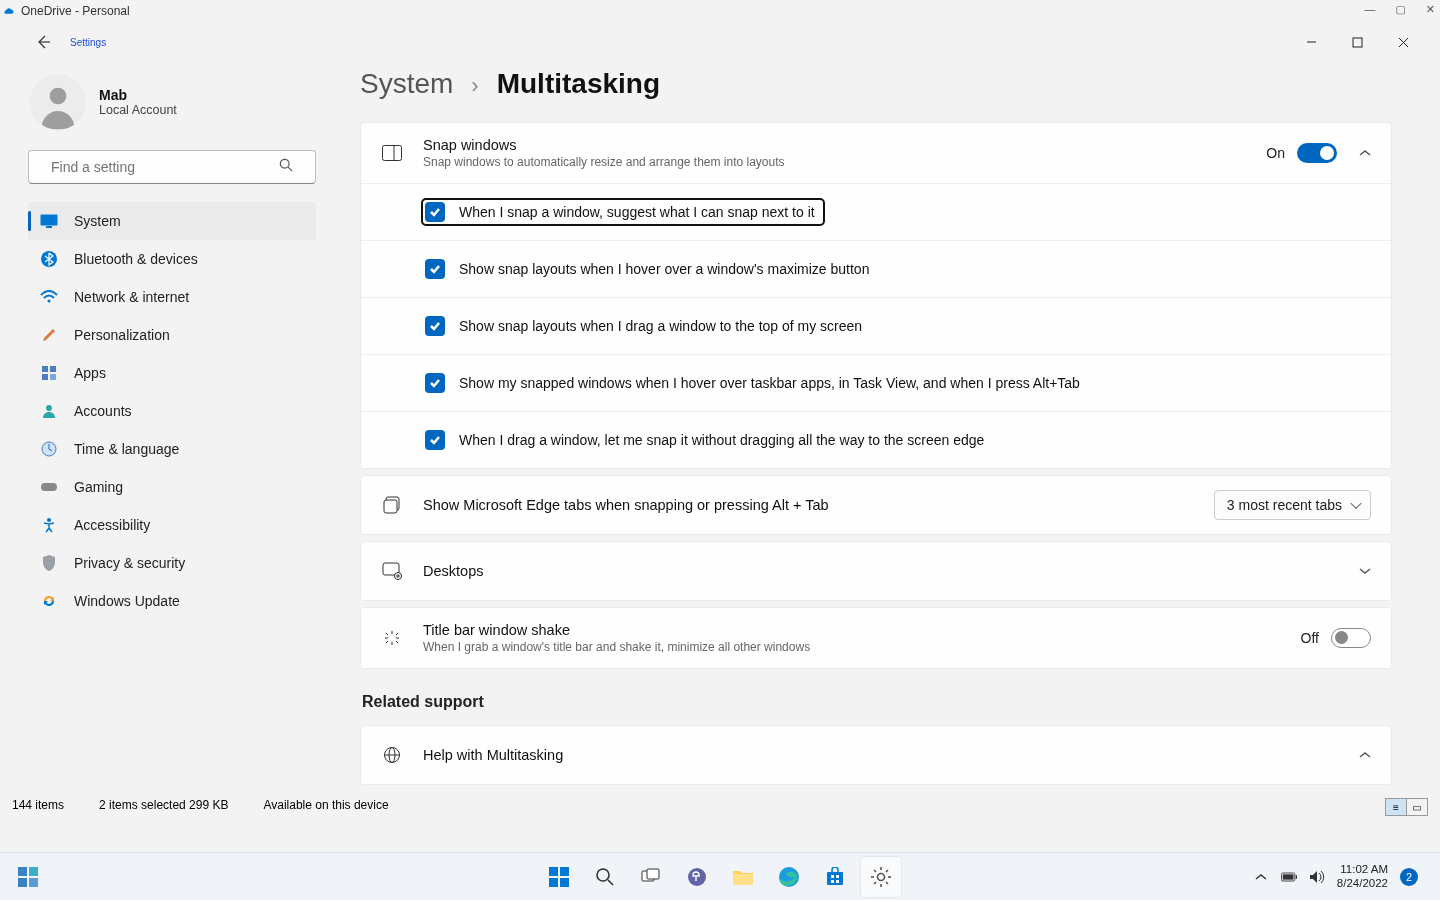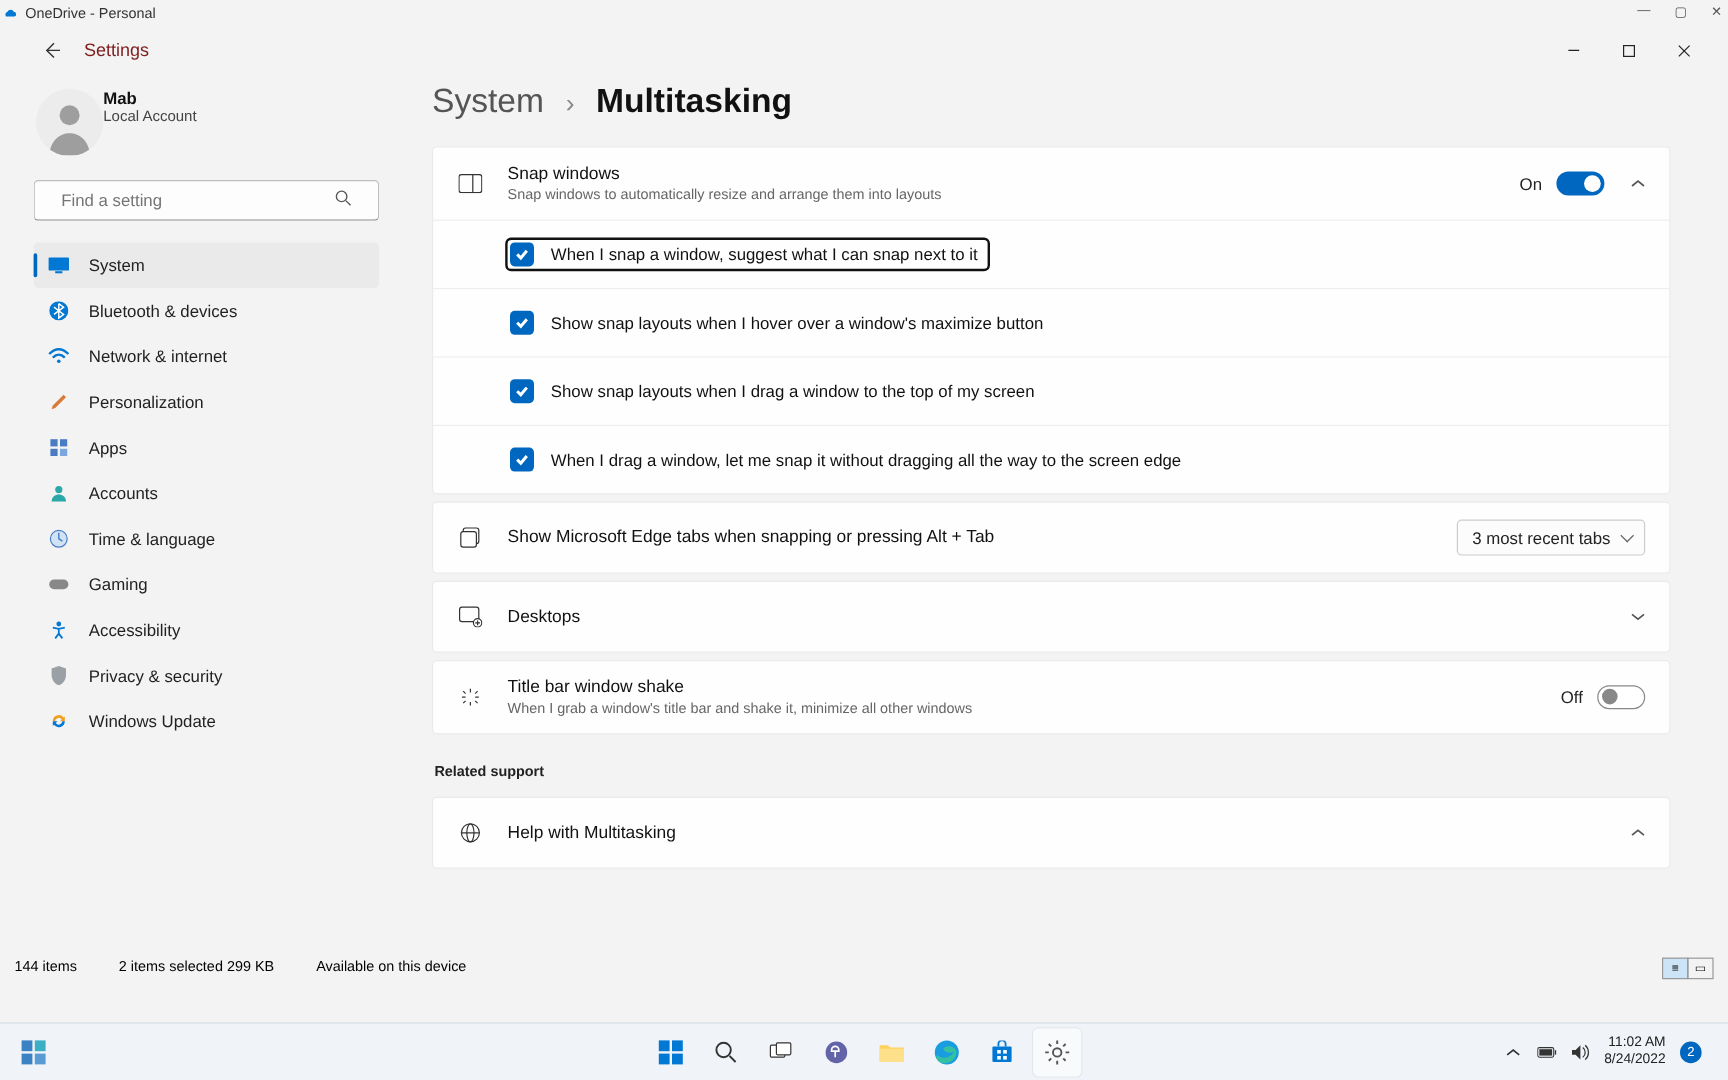--- a/index.html
+++ b/index.html
@@ -8,29 +8,29 @@
   
   .bg-titlebar { position: absolute; top: 0; left: 0; right: 0; height: 22px; background: #f3f3f3; display: flex; align-items: center; padding: 0 1px; font-size: 12px; color: #333; }
   .bg-titlebar .onedrive-icon { width: 14px; height: 14px; margin-right: 6px; }
   .bg-winctl { position: absolute; right: 5px; top: 3px; display: flex; gap: 20px; color: #555; font-size: 11px; }
   .bg-winctl span { cursor: default; }
 
   
   .settings-window { position: absolute; top: 24px; left: 12px; right: 0; bottom: 78px; background: #f3f3f3; border: 0; }
   .settings-titlebar { height: 36px; display: flex; align-items: center; padding: 0 14px 0 22px; }
   .back-btn { width: 18px; height: 18px; display: flex; align-items: center; justify-content: center; color: #333; margin-right: 18px; }
-  .settings-title { font-size: 15px; color: #7f1d1d; }
+  .settings-title { font-size: 10px; color: #1d4ed8; }
   .win-controls { margin-left: auto; display: flex; gap: 0; }
   .win-ctl { width: 46px; height: 32px; display: flex; align-items: center; justify-content: center; color: #222; font-size: 11px; }
 
   .settings-body { display: flex; height: calc(100% - 36px); }
 
   
   .sidebar { width: 320px; padding: 6px 16px 0 16px; }
-  .account-block { display: flex; align-items: flex-start; gap: 0; padding: 8px 2px 20px 2px; }
+  .account-block { display: flex; align-items: center; gap: 13px; padding: 8px 2px 20px 2px; }
   .avatar { width: 56px; height: 56px; border-radius: 50%; background: #ececec; display: flex; align-items: flex-end; justify-content: center; overflow: hidden; }
   .avatar svg { width: 40px; height: 48px; fill: #9e9e9e; }
   .account-name { font-size: 14px; font-weight: 600; color: #111; }
   .account-type { font-size: 12.5px; color: #444; }
 
   .search-box { display: flex; align-items: center; border: 1px solid #bdbdbd; border-bottom: 1.5px solid #888; border-radius: 4px; background: #fdfdfd; height: 34px; padding: 0 22px; margin: 0 0 18px 0; }
   .search-box input { border: 0; outline: 0; flex: 1; font-size: 14px; background: transparent; color: #333; }
   .search-icon { color: #555; }
 
   .nav { list-style: none; }
@@ -65,21 +65,21 @@
   .sub-row { display: flex; align-items: flex-start; padding: 14px 20px 14px 60px; border-top: 1px solid #eee; }
   .checkbox-wrap { display: inline-flex; align-items: center; gap: 14px; padding: 4px 10px 4px 4px; border-radius: 5px; }
   .checkbox-wrap.focused { border: 2px solid #111; padding: 2px 8px 2px 2px; }
   .chk { width: 20px; height: 20px; border-radius: 4px; background: #0067c0; display: flex; align-items: center; justify-content: center; flex-shrink: 0; }
   .chk svg { width: 12px; height: 12px; stroke: #fff; stroke-width: 2.5; fill: none; }
   .chk-label { font-size: 14px; color: #111; }
 
   .select-box { border: 1px solid #ccc; border-radius: 4px; padding: 6px 28px 6px 12px; font-size: 14px; color: #222; background: #fcfcfc; position: relative; margin-left: 25px; }
   .select-box::after { content: ""; position: absolute; right: 10px; top: 50%; width: 7px; height: 7px; border-right: 1.5px solid #666; border-bottom: 1.5px solid #666; transform: translateY(-70%) rotate(45deg); }
 
-  .section-label { font-size: 12px; font-weight: 600; color: #222; margin: 24px 0 14px 2px; }
+  .section-label { font-size: 16px; font-weight: 600; color: #222; margin: 24px 0 14px 2px; }
 
   
   .explorer-status { position: absolute; left: 0; right: 0; top: 798px; height: 24px; background: #f3f3f3; border-top: 0; display: flex; padding: 0 12px; font-size: 12px; color: #000000; gap: 35px; }
   .view-toggle { margin-left: auto; display: flex; }
   .view-toggle span { width: 22px; height: 18px; border: 1px solid #999; margin-left: -1px; display: flex; align-items: center; justify-content: center; font-size: 10px; }
   .view-toggle span.active { background: #cde4f7; }
 
   
   .taskbar { position: absolute; left: 0; right: 0; bottom: 0; height: 48px; background: #f0f3f8; border-top: 1px solid #d8dde5; display: flex; align-items: center; }
   .widgets { width: 40px; height: 40px; margin-left: 8px; display: flex; align-items: center; justify-content: center; }
@@ -313,20 +313,30 @@
           </div>
         </div>
         <div class="sub-row">
           <div class="checkbox-wrap">
             <div class="chk">
                 <svg viewBox="0 0 12 12">
                   <path d="M2 6l3 3 5-6"></path>
                 </svg>
               </div>
             <span class="chk-label">Show snap layouts when I drag a window to the top of my screen</span>
+          </div>
+        </div>
+        <div class="sub-row">
+          <div class="checkbox-wrap">
+            <div class="chk">
+                <svg viewBox="0 0 12 12">
+                  <path d="M2 6l3 3 5-6"></path>
+                </svg>
+              </div>
+            <span class="chk-label">Show my snapped windows when I hover over taskbar apps, in Task View, and when I press Alt+Tab</span>
           </div>
         </div>
         <div class="sub-row">
           <div class="checkbox-wrap">
             <div class="chk">
                 <svg viewBox="0 0 12 12">
                   <path d="M2 6l3 3 5-6"></path>
                 </svg>
               </div>
             <span class="chk-label">When I drag a window, let me snap it without dragging all the way to the screen edge</span>

